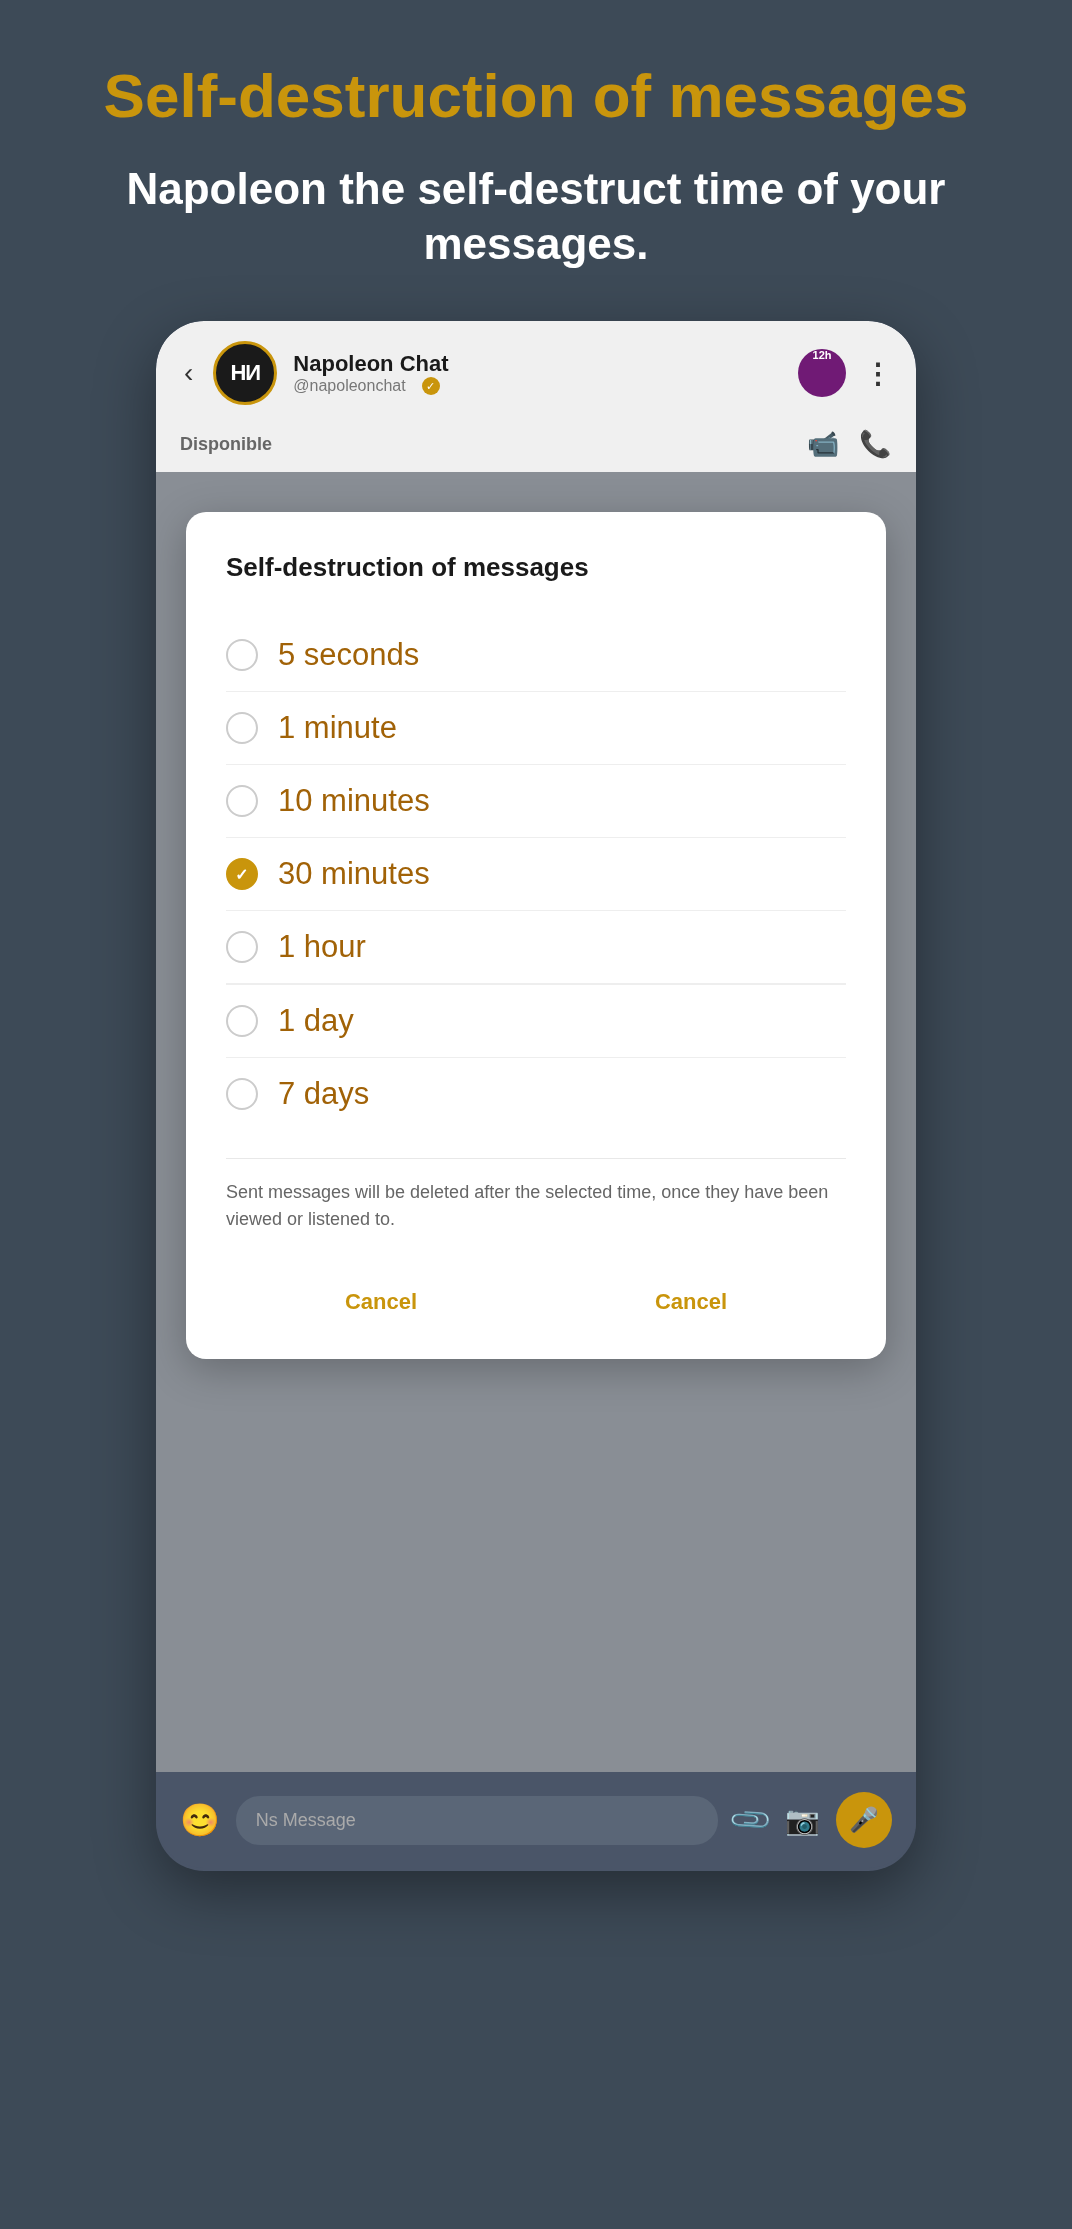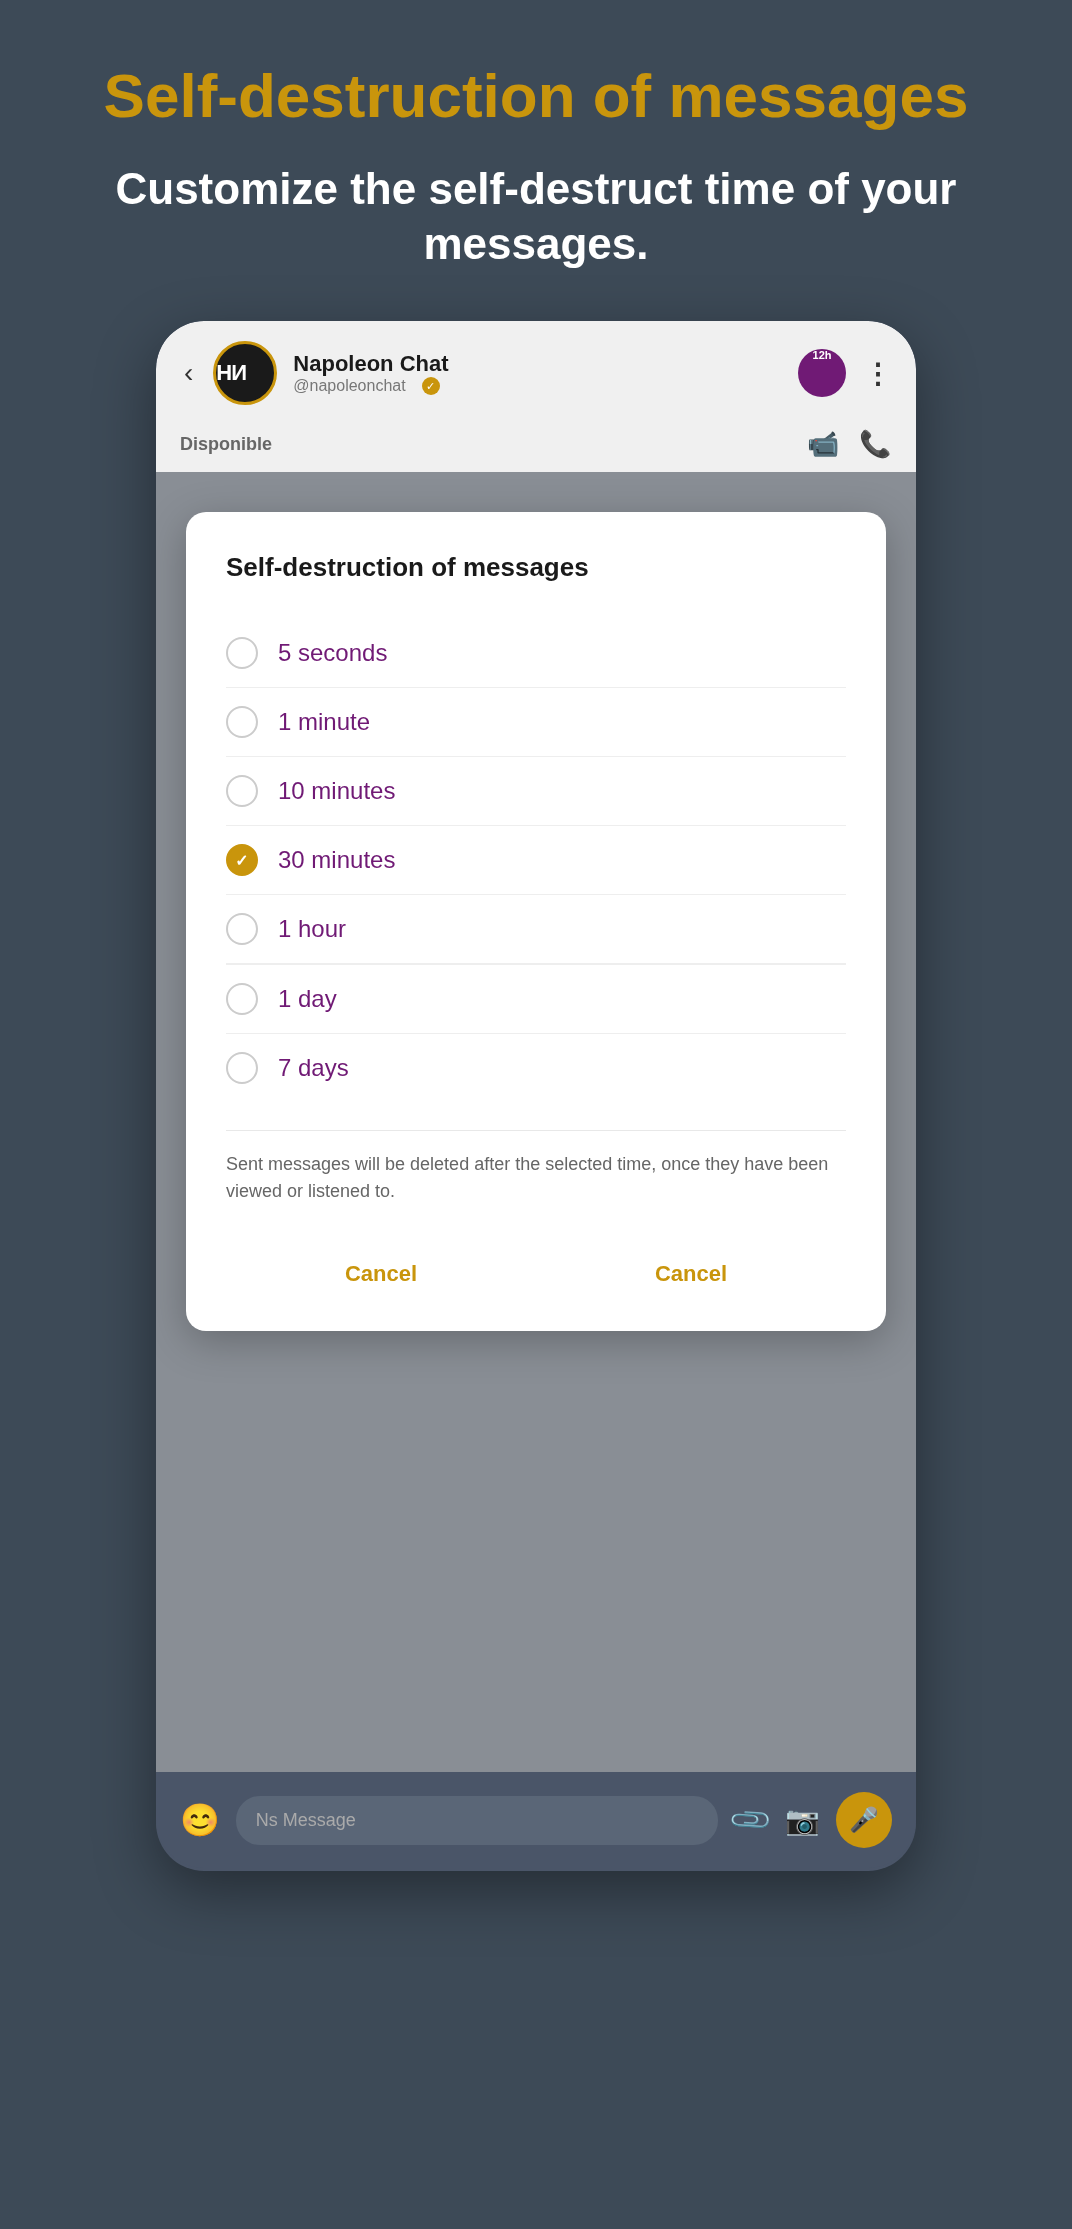--- a/index.html
+++ b/index.html
@@ -61,20 +61,21 @@
       padding: 4px;
     }
 
     .avatar {
       width: 64px;
       height: 64px;
       border-radius: 50%;
       background: #1a1a1a;
       display: flex;
       align-items: center;
+      justify-content: center;
       border: 3px solid #c9950c;
       flex-shrink: 0;
     }
 
     .avatar-letters {
       font-size: 22px;
       font-weight: 800;
       color: white;
       letter-spacing: -1px;
     }
@@ -221,22 +222,22 @@
     }
 
     .radio-circle.selected::after {
       content: '✓';
       color: white;
       font-size: 16px;
       font-weight: 700;
     }
 
     .radio-label {
-      font-size: 24px;
-      color: #701a75;
+      font-size: 31px;
+      color: #a16207;
     }
 
     .dialog-info {
       margin-top: 28px;
       padding-top: 20px;
       border-top: 1px solid #e8e8e8;
       font-size: 18px;
       color: #666;
       line-height: 1.5;
     }
@@ -316,21 +317,21 @@
       border: none;
       border-top: 1px solid #eee;
       margin: 0;
     }
   </style>
 </head>
 <body>
 
 <h1 class="page-title">Self-destruction of messages</h1>
 
-<p class="page-subtitle">Customize the self-destruct time of your messages.</p>
+<p class="page-subtitle">Napoleon the self-destruct time of your messages.</p>
 
 <div class="phone-frame">
 
   <div class="chat-header">
     <span class="back-btn">‹</span>
 
     <div class="avatar">
       <span class="avatar-letters">НИ</span>
     </div>
 

